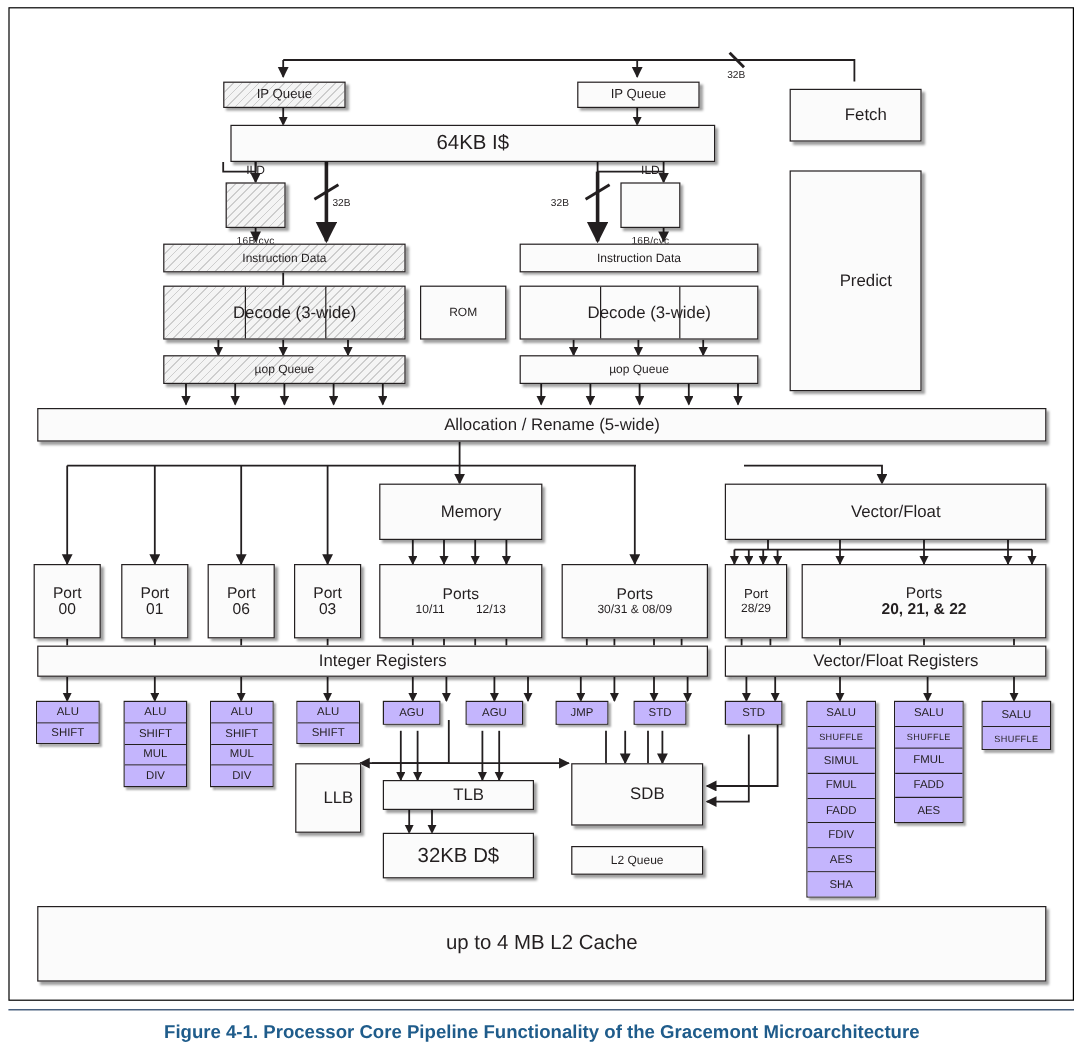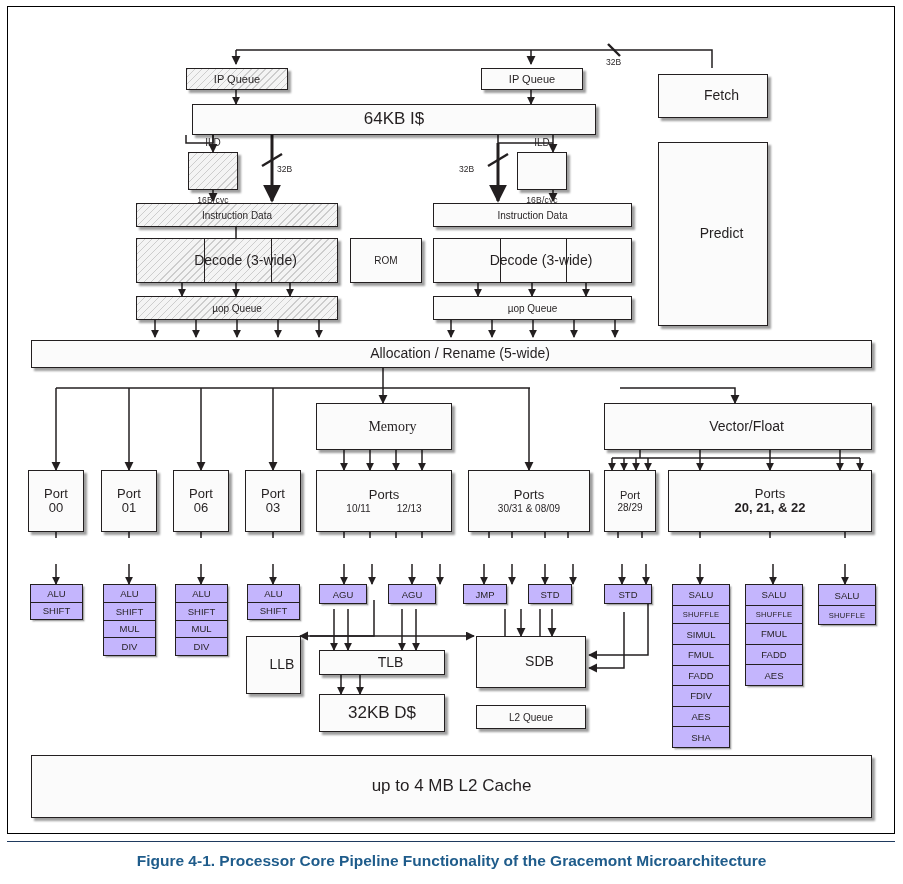--- a/index.html
+++ b/index.html
@@ -274,21 +274,21 @@
     <span>µop Queue</span>
   </div>
   <div class="bx plain sm" style="left:433px;top:296px;width:199px;height:24px;">
     <span>µop Queue</span>
   </div>
 
   <div class="bx plain med" style="left:31px;top:340px;width:841px;height:28px;">
     <span>Allocation / Rename (5-wide)</span>
   </div>
 
-  <div class="bx plain med" style="left:316px;top:403px;width:136px;height:47px;font-family:Liberation Serif, serif;">
+  <div class="bx plain med" style="left:316px;top:403px;width:136px;height:47px;">
     <span>Memory</span>
   </div>
   <div class="bx plain med" style="left:604px;top:403px;width:268px;height:47px;">
     <span>Vector/Float</span>
   </div>
 
   <div class="bx plain portbox" style="left:28px;top:470px;width:56px;height:62px;">
     <span class="l1">Port</span>
     <span class="l2">00</span>
   </div>
@@ -317,20 +317,26 @@
   </div>
   <div class="bx plain portbox" style="left:604px;top:470px;width:52px;height:62px;">
     <span class="l1" style="font-size:11px;">Port</span>
     <span class="l2s">28/29</span>
   </div>
   <div class="bx plain portbox" style="left:668px;top:470px;width:204px;height:62px;">
     <span class="l1">Ports</span>
     <span class="l2" style="font-weight:bold;">20, 21, &amp; 22</span>
   </div>
 
+  <div class="bx plain med" style="left:31px;top:538px;width:559px;height:26px;">
+    <span>Integer Registers</span>
+  </div>
+  <div class="bx plain med" style="left:604px;top:538px;width:268px;height:26px;">
+    <span>Vector/Float Registers</span>
+  </div>
 
   <div class="stk" style="left:30px;top:584px;width:53px;height:36px;">
     <div>ALU</div>
     <div>SHIFT</div>
   </div>
   <div class="stk" style="left:103px;top:584px;width:53px;height:72px;">
     <div>ALU</div>
     <div>SHIFT</div>
     <div>MUL</div>
     <div>DIV</div>

